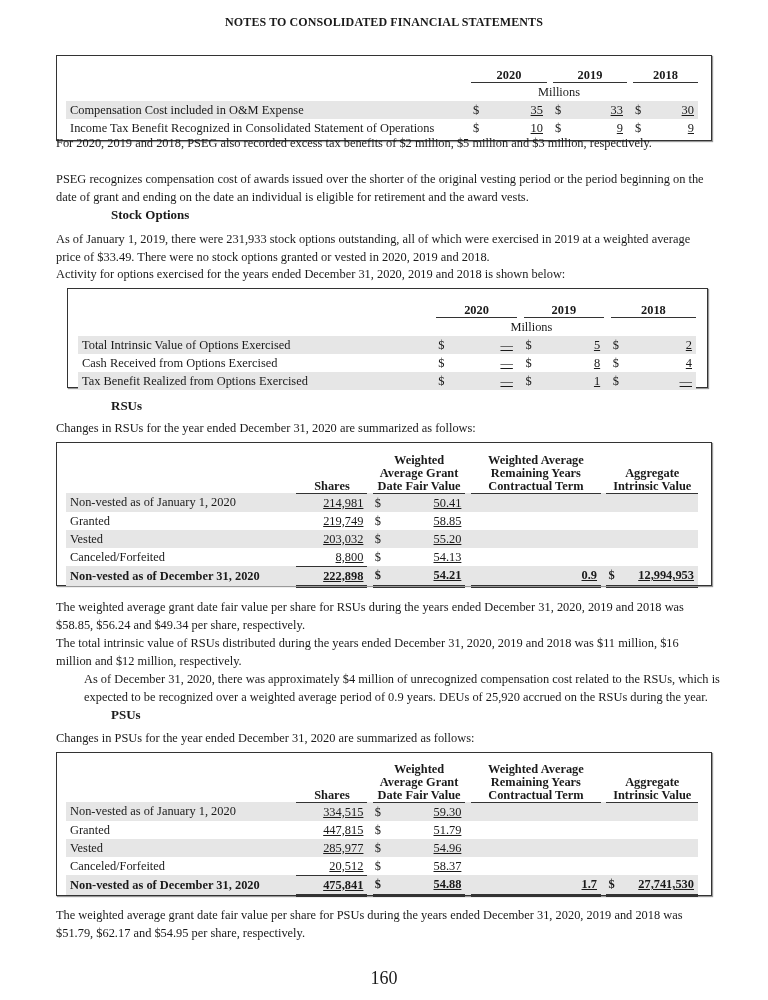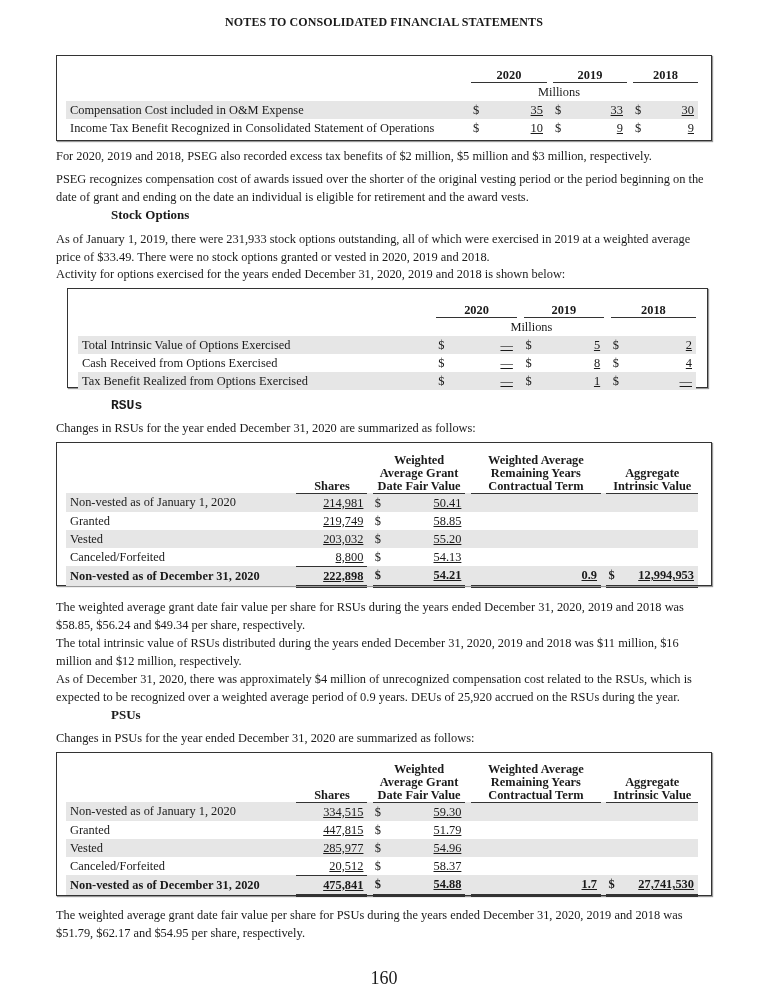--- a/index.html
+++ b/index.html
@@ -82,21 +82,21 @@
         <td></td>
     <td class="dol">$</td>
         <td class="num">9</td>
         <td></td>
     <td class="dol">$</td>
         <td class="num">9</td>
   </tr>
 </tbody>
   </table>
 
-<div class="para" style="top:147px;">For 2020, 2019 and 2018, PSEG also recorded excess tax benefits of $2 million, $5 million and $3 million, respectively.</div>
+<div class="para" style="top:134px;">For 2020, 2019 and 2018, PSEG also recorded excess tax benefits of $2 million, $5 million and $3 million, respectively.</div>
 <div class="para" style="top:170px;">PSEG recognizes compensation cost of awards issued over the shorter of the original vesting period or the period beginning on the date of grant and ending on the date an individual is eligible for retirement and the award vests.</div>
 <div class="sub" style="top:207px;">Stock Options</div>
 <div class="para" style="top:230px;">As of January 1, 2019, there were 231,933 stock options outstanding, all of which were exercised in 2019 at a weighted average price of $33.49. There were no stock options granted or vested in 2020, 2019 and 2018.</div>
 <div class="para" style="top:265px;">Activity for options exercised for the years ended December 31, 2020, 2019 and 2018 is shown below:</div>
 
 <div class="box" style="top:288px; left:67px; width:641px; height:100px;"></div>
 <table style="top:295px; left:78px; width:618px;">
   <colgroup>
       <col style="width:320px">
       <col style="width:14px">
@@ -151,21 +151,21 @@
         <td></td>
     <td class="dol">$</td>
         <td class="num">1</td>
         <td></td>
     <td class="dol">$</td>
         <td class="num">—</td>
   </tr>
 </tbody>
   </table>
 
-<div class="sub" style="top:398px;font-family:Liberation Mono, monospace;">RSUs</div>
+<div class="sub" style="top:398px;">RSUs</div>
 <div class="para" style="top:419px;">Changes in RSUs for the year ended December 31, 2020 are summarized as follows:</div>
 
 <div class="box" style="top:442px; left:56px; width:656px; height:144px;"></div>
 <table style="top:451px; left:66px; width:632px;">
   <colgroup>
       <col style="width:214px">
       <col style="width:66px">
       <col style="width:5px">
       <col style="width:14px">
       <col style="width:72px">
@@ -244,21 +244,21 @@
     <td class="num dbl">0.9</td>
         <td></td>
     <td class="dol dbl">$</td>
         <td class="num dbl">12,994,953</td>
   </tr>
 </tbody>
   </table>
 
 <div class="para" style="top:598px;">The weighted average grant date fair value per share for RSUs during the years ended December 31, 2020, 2019 and 2018 was $58.85, $56.24 and $49.34 per share, respectively.</div>
 <div class="para" style="top:634px;">The total intrinsic value of RSUs distributed during the years ended December 31, 2020, 2019 and 2018 was $11 million, $16 million and $12 million, respectively.</div>
-<div class="para" style="top:670px;">As of December 31, 2020, there was approximately $4 million of unrecognized compensation cost related to the RSUs, which is expected to be recognized over a weighted average period of 0.9 years. DEUs of 25,920 accrued on the RSUs during the year.</div>
+<div class="para" style="top:670px;margin-left:28px;">As of December 31, 2020, there was approximately $4 million of unrecognized compensation cost related to the RSUs, which is expected to be recognized over a weighted average period of 0.9 years. DEUs of 25,920 accrued on the RSUs during the year.</div>
 <div class="sub" style="top:707px;">PSUs</div>
 <div class="para" style="top:729px;">Changes in PSUs for the year ended December 31, 2020 are summarized as follows:</div>
 
 <div class="box" style="top:752px; left:56px; width:656px; height:144px;"></div>
 <table style="top:760px; left:66px; width:632px;">
   <colgroup>
       <col style="width:214px">
       <col style="width:66px">
       <col style="width:5px">
       <col style="width:14px">

